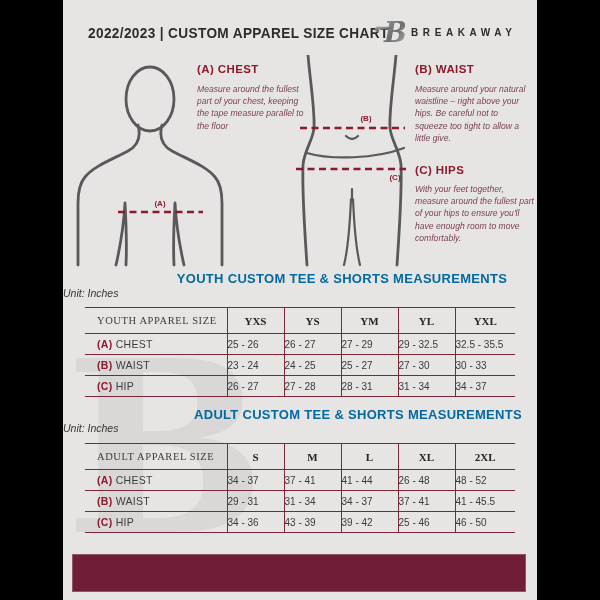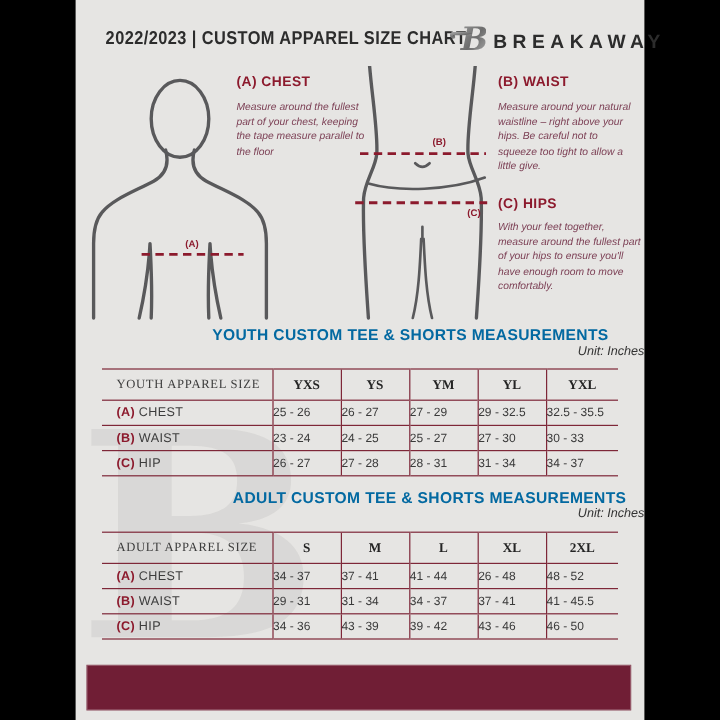--- a/index.html
+++ b/index.html
@@ -19,21 +19,21 @@
     color:rgba(60,60,60,0.07); z-index:0; pointer-events:none;
   }
 
   .header-title {
     position:absolute; left:25px; top:24px; white-space:nowrap;
     font-weight:bold; font-size:15.5px; letter-spacing:.4px; color:#2c2c2c;
     transform:scaleX(.88); transform-origin:left center; z-index:2;
   }
   .logo { position:absolute; left:312px; top:15px; z-index:2; }
   .brand {
-    position:absolute; left:348px; top:27px; font-weight:bold; font-size:16px;
+    position:absolute; left:348px; top:27px; font-weight:bold; font-size:10px;
     letter-spacing:4.6px; color:#2c2c2c; white-space:nowrap; z-index:2;
   }
 
   .figures { position:absolute; left:0; top:55px; z-index:1; }
 
   .guide-head {
     position:absolute; font-weight:bold; font-size:11.5px; letter-spacing:.4px;
     color:#8c1a2d; z-index:2; white-space:nowrap;
   }
   .guide-body {
@@ -45,21 +45,21 @@
   .gh-waist { left:352px; top:63px; }
   .gb-waist { left:352px; top:83px;  width:112px; }
   .gh-hips  { left:352px; top:164px; }
   .gb-hips  { left:352px; top:183px; width:120px; }
 
   .tbl-title {
     position:absolute; left:0; width:558px; text-align:center; z-index:2;
     font-weight:bold; font-size:13px; letter-spacing:.3px; color:#0369a1;
   }
   .tbl-unit {
-    position:absolute; left:0; width:474px; text-align:right; z-index:2;
+    position:absolute; left:0; width:474px; text-align:left; z-index:2;
     font-style:italic; font-size:10.5px; color:#333333;
   }
   .t-youth-title { top:271px; } .t-youth-unit { top:287px; }
   .t-adult-title { top:407px;margin-left:16px; } .t-adult-unit { top:422px; }
 
   table.size-table {
     position:absolute; left:22px; width:430px; z-index:1;
     border-collapse:collapse; table-layout:fixed;
   }
   table.size-table.youth { top:307px; }
@@ -222,21 +222,21 @@
         <td class="val">31 - 34</td>
         <td class="val">34 - 37</td>
         <td class="val">37 - 41</td>
         <td class="val">41 - 45.5</td>
       </tr>
       <tr class="data">
         <td class="row-label"><span class="key">(C)</span> <span>HIP</span></td>
         <td class="val">34 - 36</td>
         <td class="val">43 - 39</td>
         <td class="val">39 - 42</td>
-        <td class="val">43 - 46</td>
+        <td class="val">25 - 46</td>
         <td class="val">46 - 50</td>
       </tr>
     </tbody>
       </table>
 
     <div class="footer-bar"></div>
   </div>
 </div>
 
 </body></html>

